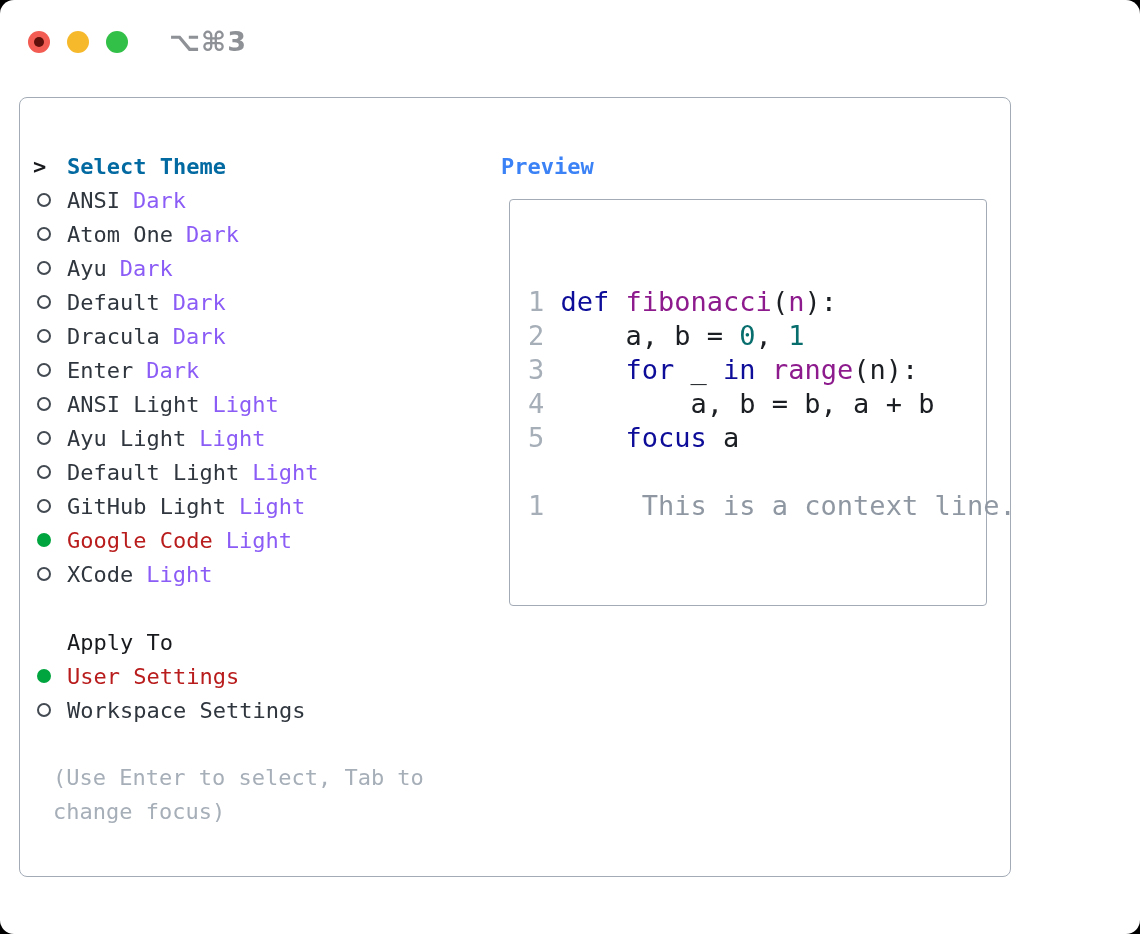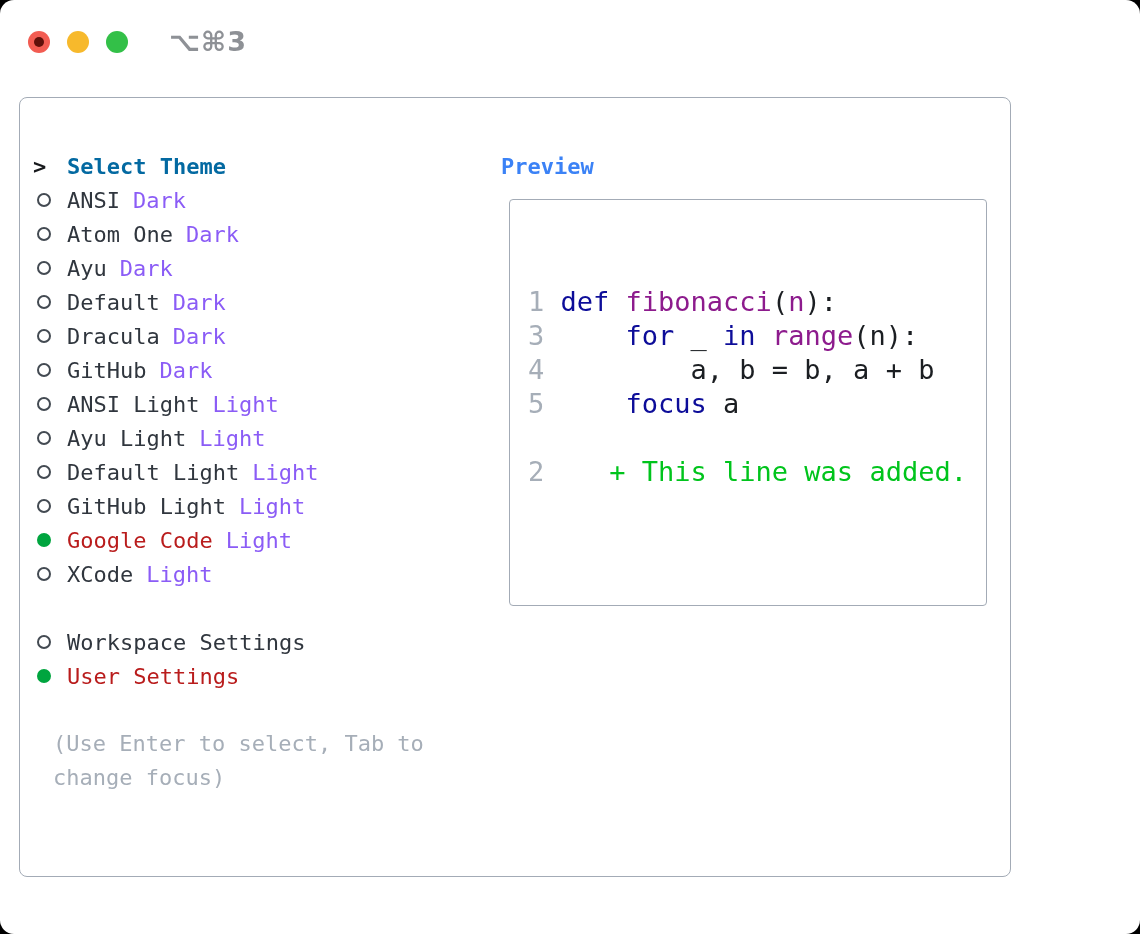--- a/index.html
+++ b/index.html
@@ -109,21 +109,21 @@
         <span class="marker">
             <span class="dot"></span>
           </span>
         <span class="tname">Dracula</span>
         <span class="tvariant">Dark</span>
       </div>
       <div class="row">
         <span class="marker">
             <span class="dot"></span>
           </span>
-        <span class="tname">GitHub</span>
+        <span class="tname">Enter</span>
         <span class="tvariant">Dark</span>
       </div>
       <div class="row">
         <span class="marker">
             <span class="dot"></span>
           </span>
         <span class="tname">ANSI Light</span>
         <span class="tvariant">Light</span>
       </div>
       <div class="row">
@@ -158,45 +158,50 @@
         <span class="marker">
             <span class="dot"></span>
           </span>
         <span class="tname">XCode</span>
         <span class="tvariant">Light</span>
       </div>
 
       <div class="blank"></div>
 
       <div class="row">
+        <span class="marker"></span>
+        <span class="apply-label">Apply To</span>
+      </div>
+      <div class="row">
+        <span class="marker">
+            <span class="dot filled"></span>
+          </span>
+        <span class="tname green">User Settings</span>
+      </div>
+      <div class="row">
         <span class="marker">
             <span class="dot"></span>
           </span>
         <span class="tname">Workspace Settings</span>
-      </div>
-      <div class="row">
-        <span class="marker">
-            <span class="dot filled"></span>
-          </span>
-        <span class="tname green">User Settings</span>
       </div>
 
       <div class="blank"></div>
 
       <div class="hint-line">(Use Enter to select, Tab to</div>
       <div class="hint-line">change focus)</div>
     </div>
 
     <div class="preview-label">Preview</div>
 
     <div class="pbox">
       <div class="code">
         <div class="cl"><span class="tk ln">1</span><span class="tk pln"> </span><span class="tk kwd">def</span><span class="tk pln"> </span><span class="tk typ">fibonacci</span><span class="tk pln">(</span><span class="tk typ">n</span><span class="tk pln">):</span></div>
+        <div class="cl"><span class="tk ln">2</span><span class="tk pln">     a, b = </span><span class="tk lit">0</span><span class="tk pln">, </span><span class="tk lit">1</span></div>
         <div class="cl"><span class="tk ln">3</span><span class="tk pln">     </span><span class="tk kwd">for</span><span class="tk pln"> _ </span><span class="tk kwd">in</span><span class="tk pln"> </span><span class="tk typ">range</span><span class="tk pln">(n):</span></div>
         <div class="cl"><span class="tk ln">4</span><span class="tk pln">         a, b = b, a + b</span></div>
         <div class="cl"><span class="tk ln">5</span><span class="tk pln">     </span><span class="tk kwd">focus</span><span class="tk pln"> a</span></div>
         <div class="cl"></div>
-        <div class="cl"><span class="tk ln">2</span><span class="tk pln">    </span><span class="tk add">+ This line was added.</span></div>
+        <div class="cl"><span class="tk ln">1</span><span class="tk ctx">      This is a context line.</span></div>
       </div>
     </div>
 
   </div>
 </div>
 
 </body></html>

